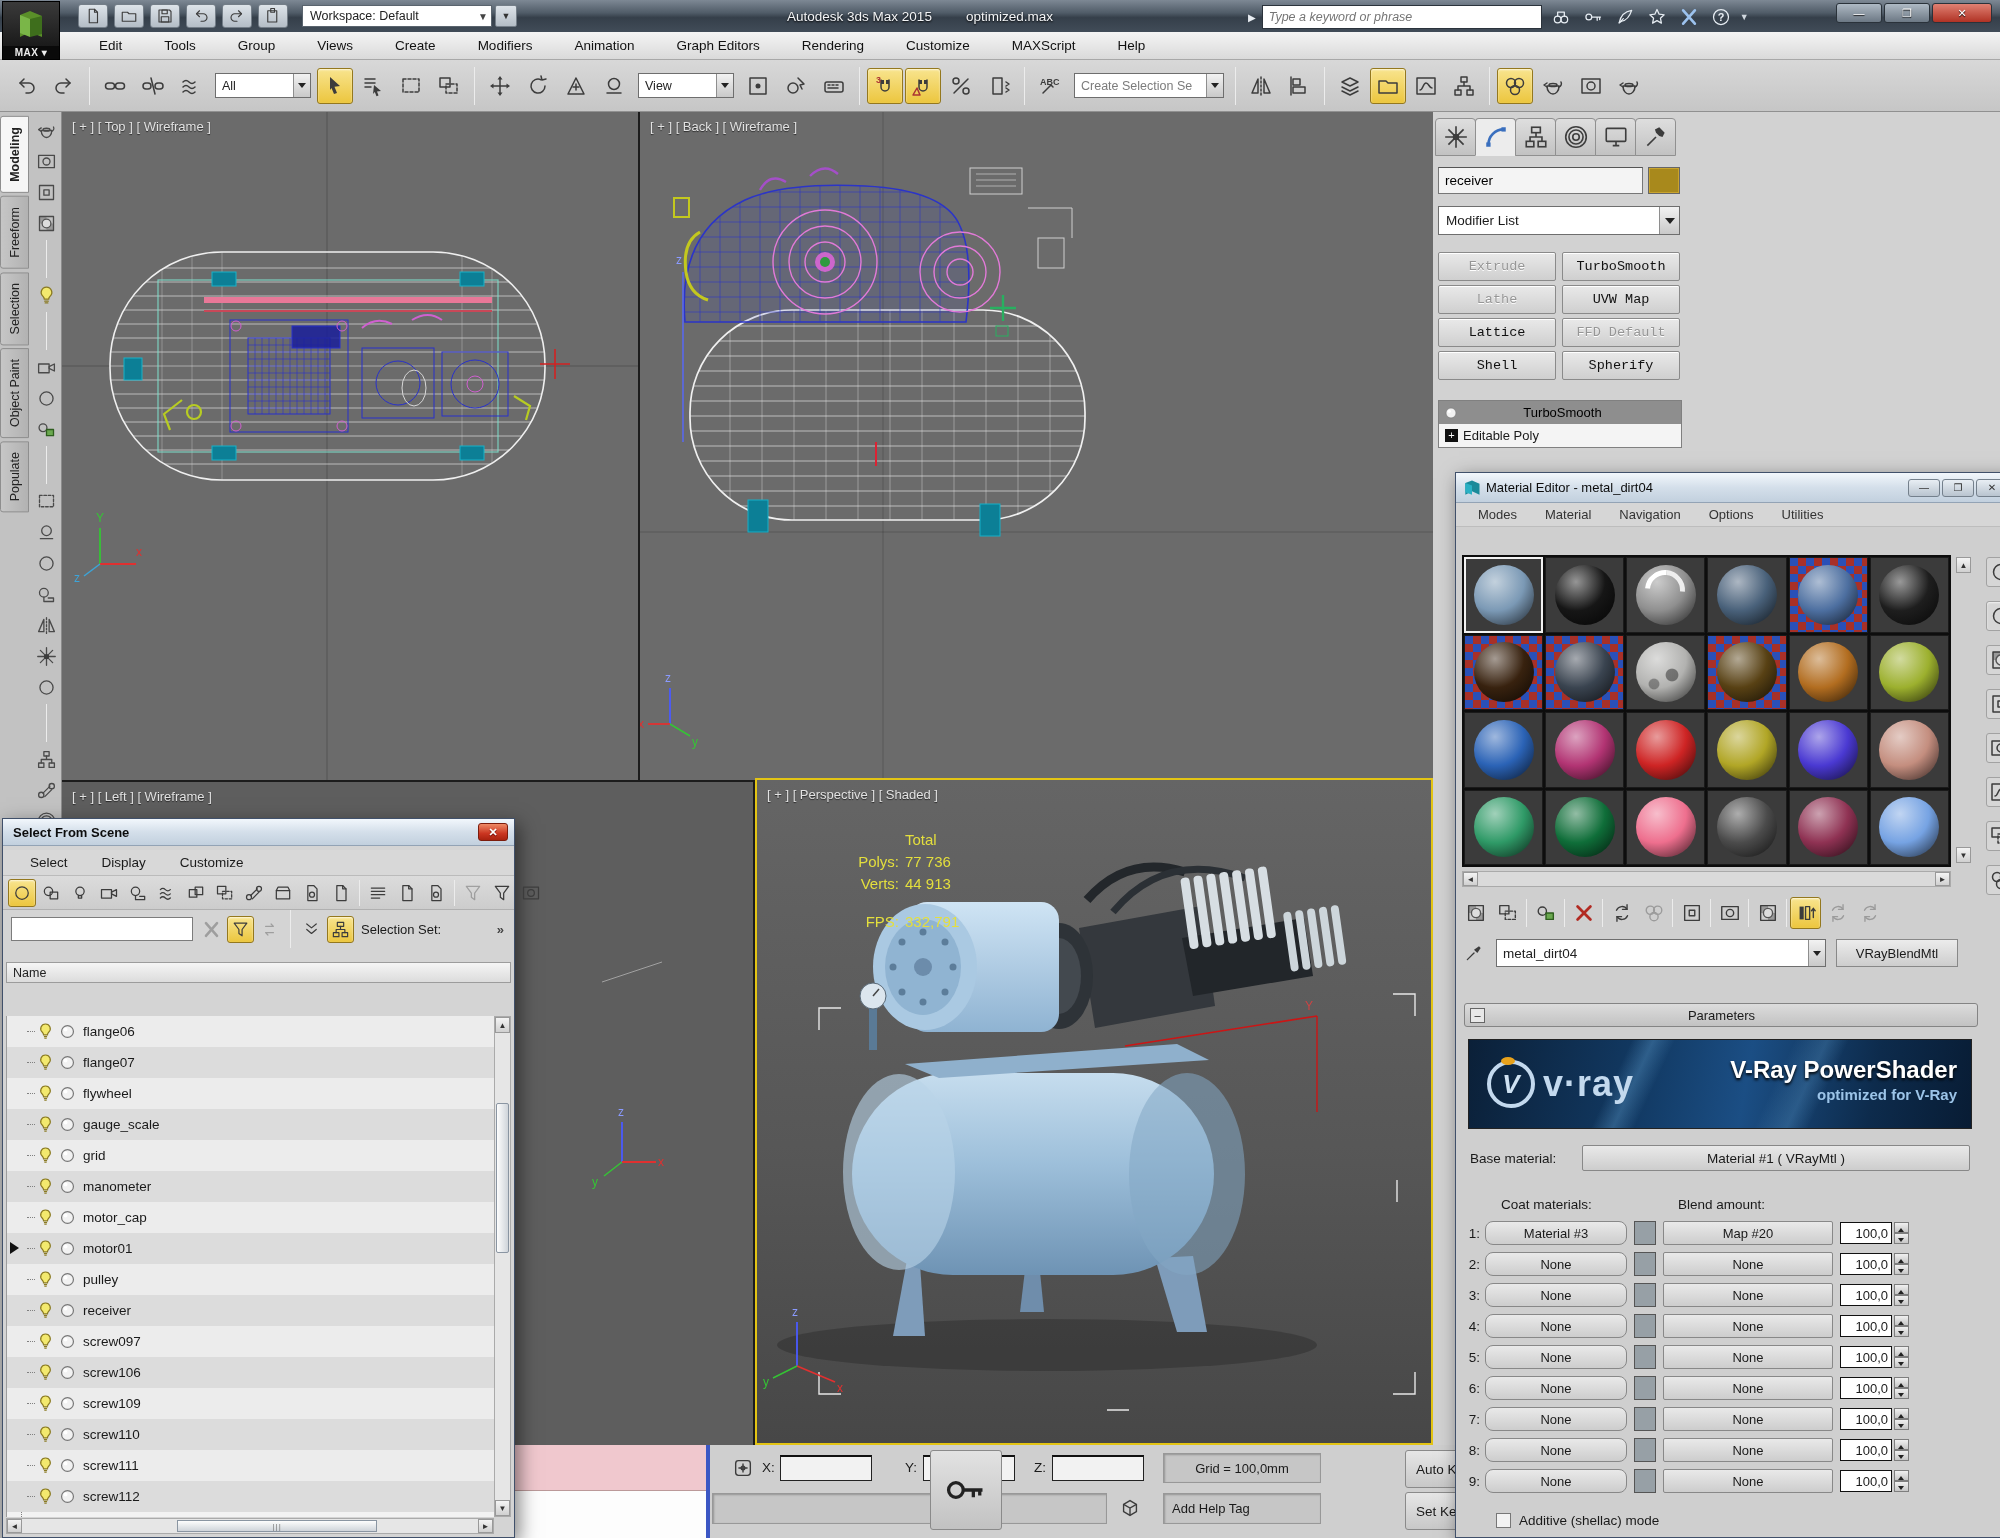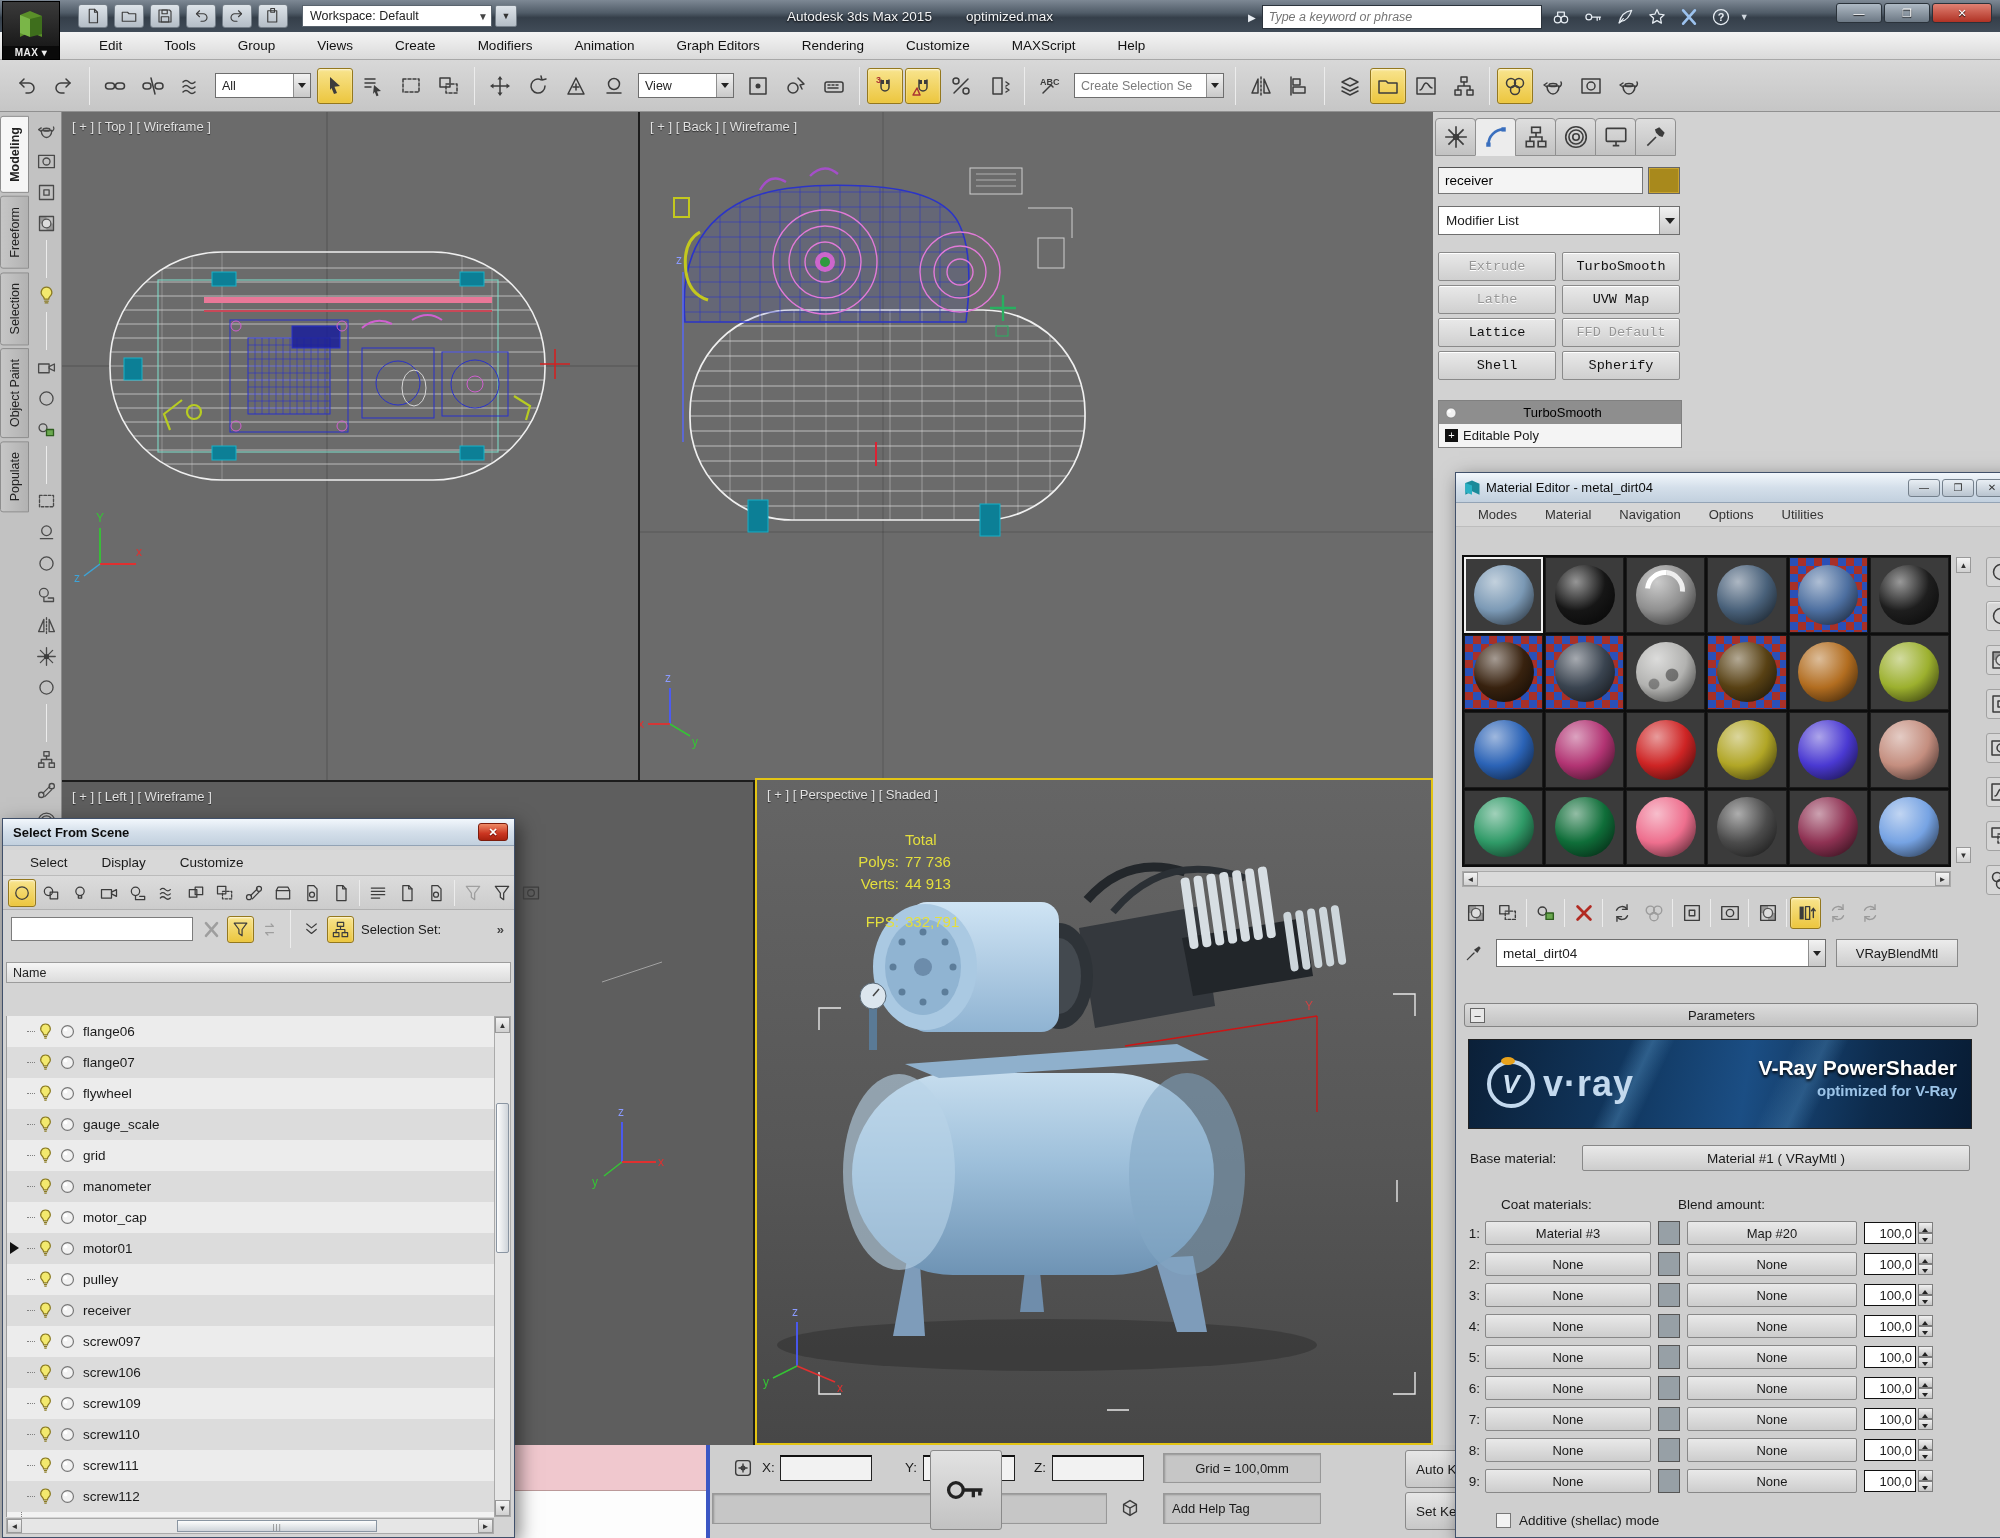--- a/index.html
+++ b/index.html
@@ -145,31 +145,31 @@
   .rollout .minus { width:15px; height:15px; border:1px solid #666; background:#e8e8e8; margin:0 5px; text-align:center; line-height:13px; font-size:11px; }
   .rollout .rtitle { flex:1; text-align:center; margin-right:24px; }
   .vraybanner { position:absolute; left:12px; top:566px; width:504px; height:90px; border:1px solid #222;
     background:linear-gradient(100deg,#0b2038 0%,#123a64 35%,#1b4e84 55%,#0d2b4c 80%,#081c34 100%); overflow:hidden; display:flex; align-items:center; }
   .vraybanner::before { content:""; position:absolute; inset:0; background:linear-gradient(115deg,transparent 30%,rgba(120,190,240,.28) 34%,transparent 38%,transparent 60%,rgba(120,190,240,.22) 66%,transparent 70%); }
   .vlogo { display:flex; align-items:center; gap:8px; margin-left:18px; position:relative; }
   .vcircle { width:48px; height:48px; border:4px solid #c3d9ee; border-radius:50%; display:flex; align-items:center; justify-content:center; color:#cfe2f2; font-size:26px; font-weight:bold; font-style:italic; position:relative; }
   .vcircle::after { content:""; position:absolute; top:-7px; left:10px; width:14px; height:8px; background:#e8a21c; border-radius:50%; }
   .vbrand { color:#c3d9ee; font-size:36px; font-weight:bold; letter-spacing:1px; }
   .vright { position:absolute; right:14px; top:16px; text-align:right; }
-  .vprod { color:#fff; font-size:21px; font-weight:bold; text-shadow:0 2px 3px #000; }
+  .vprod { color:#fff; font-size:24px; font-weight:bold; text-shadow:0 2px 3px #000; }
   .vtag { color:#9cc4e8; font-size:15px; font-weight:bold; margin-top:2px; }
   .baserow { position:absolute; left:14px; top:672px; width:500px; display:flex; align-items:center; }
   .baserow .lbl { font-size:13.5px; width:112px; }
   .mewide { flex:1; height:26px; background:linear-gradient(#e9e9e9,#cdcdcd); border:1px solid #888; border-radius:2px; display:flex; align-items:center; justify-content:center; font-size:13.5px; }
   .coathdr { position:absolute; left:0; top:724px; width:540px; font-size:13.5px; }
   .coathdr .c1 { position:absolute; left:45px; } .coathdr .c2 { position:absolute; left:222px; }
   .coatrows { position:absolute; left:0; top:748px; width:540px; display:flex; flex-direction:column; gap:7px; }
   .crow { display:flex; align-items:center; height:24px; }
   .crow .n { width:24px; text-align:right; margin-right:5px; font-size:13.5px; }
-  .crow .coatbtn { width:166px; height:24px; background:linear-gradient(#e9e9e9,#cdcdcd); border:1px solid #888; border-radius:2px; display:flex; align-items:center; justify-content:center; font-size:13px; }
+  .crow .coatbtn { width:142px; height:24px; background:linear-gradient(#e9e9e9,#cdcdcd); border:1px solid #888; border-radius:8px; display:flex; align-items:center; justify-content:center; font-size:13px; }
   .crow .sw { width:22px; height:24px; background:#97a0a6; border:1px solid #555; margin:0 7px; }
   .crow .blendbtn { width:170px; height:24px; background:linear-gradient(#e9e9e9,#cdcdcd); border:1px solid #888; border-radius:2px; display:flex; align-items:center; justify-content:center; font-size:13px; }
   .crow .amt { width:52px; height:22px; background:#fff; border:1px solid #111; margin-left:7px; font-size:13px; display:flex; align-items:center; justify-content:flex-end; padding-right:3px; }
   .spin { display:flex; flex-direction:column; width:15px; height:22px; margin-left:2px; }
   .spin i { flex:1; background:linear-gradient(#f0f0f0,#c6c6c6); border:1px solid #7e7e7e; position:relative; }
   .spin i::after { content:""; position:absolute; left:3px; border:3px solid transparent; }
   .spin i.up::after { top:2px; border-bottom:4px solid #222; }
   .spin i.dn::after { top:4px; border-top:4px solid #222; }
   .addrow { position:absolute; left:40px; top:1040px; display:flex; align-items:center; gap:8px; font-size:13.5px; }
   .cb { width:15px; height:15px; background:#f2f2f2; border:1px solid #777; }

